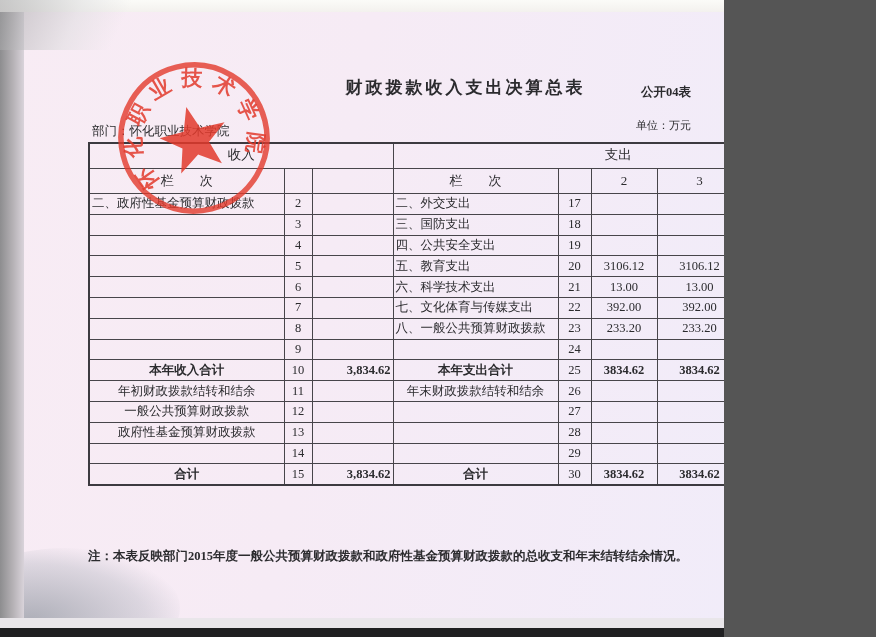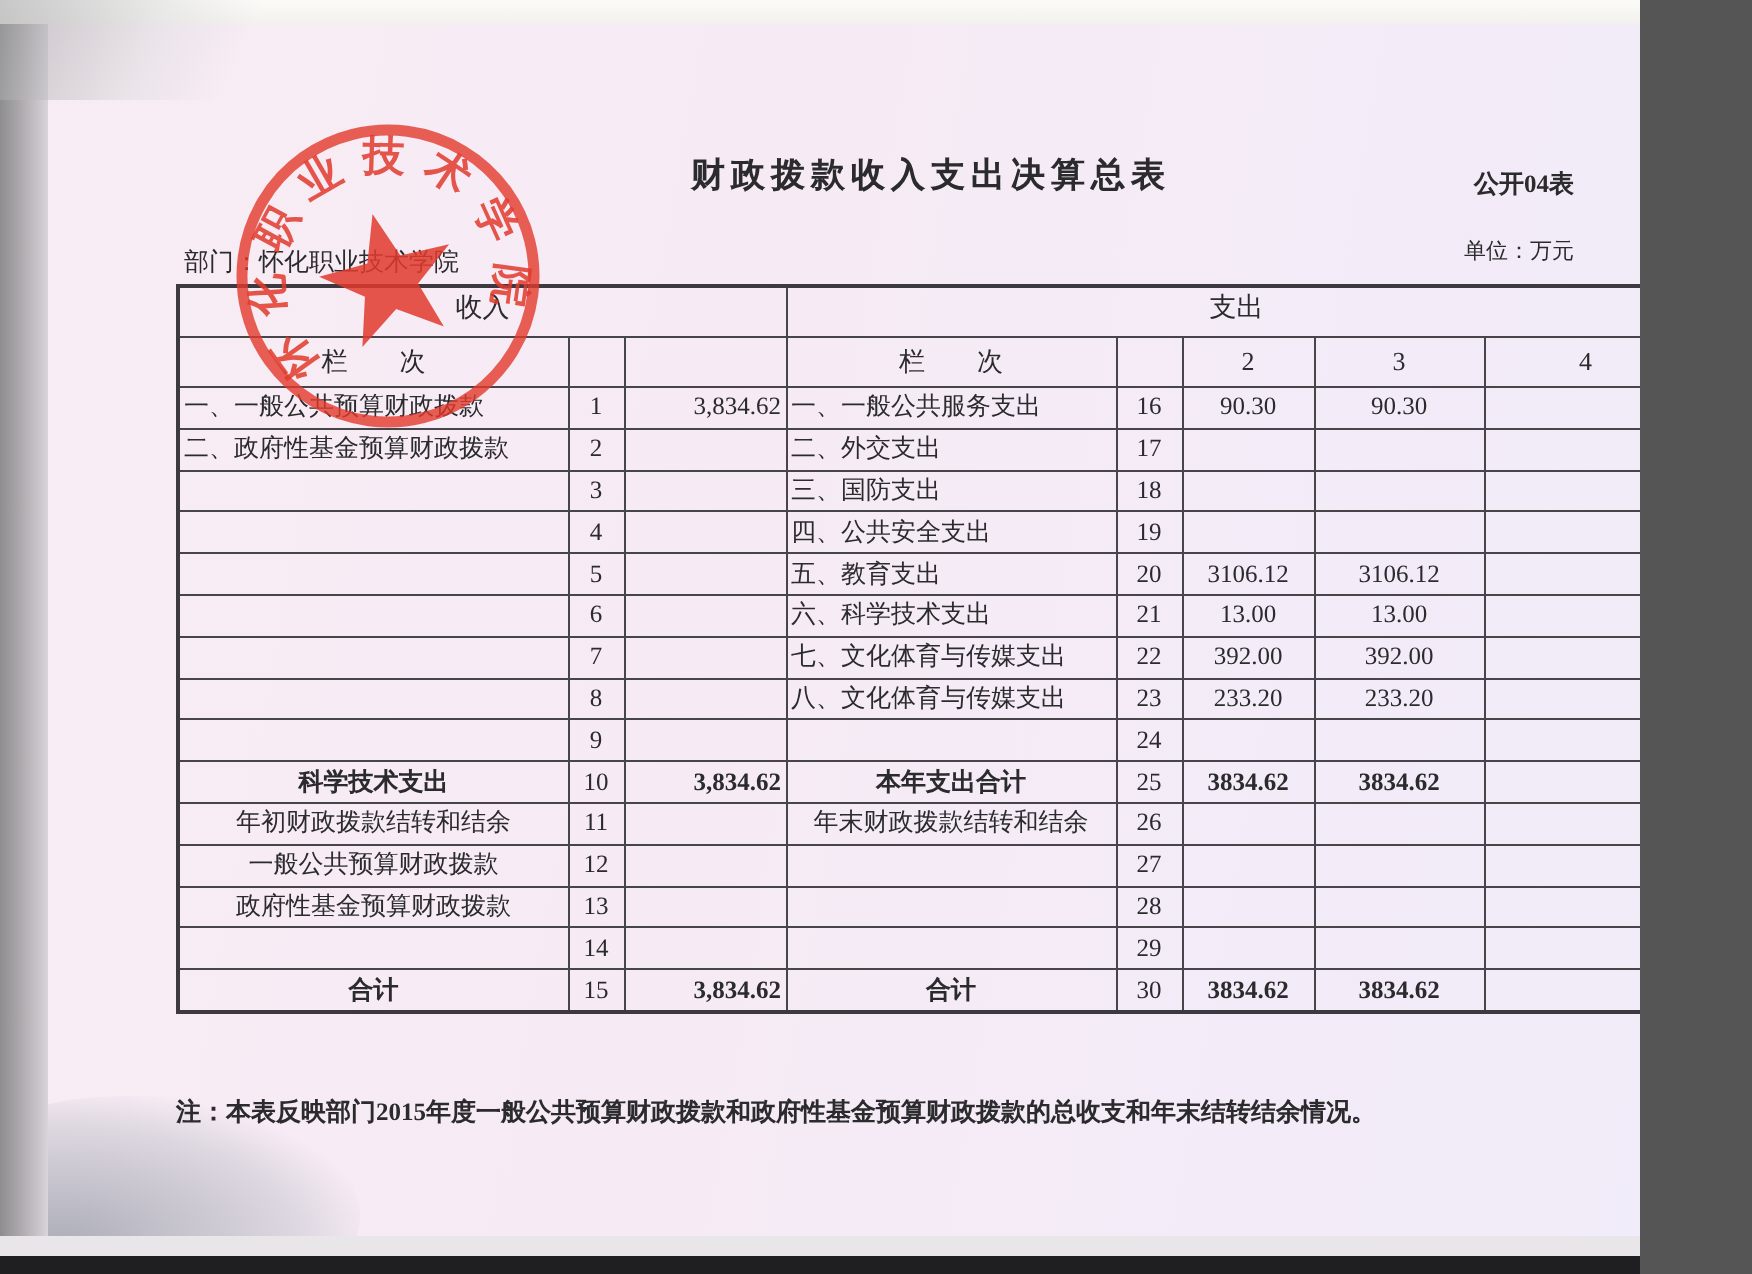--- a/index.html
+++ b/index.html
@@ -1,18 +1,18 @@
 <!DOCTYPE html>
 <html><head>
 <meta charset="utf-8">
 <style>
   html,body{margin:0;padding:0;}
   body{width:876px;height:637px;overflow:hidden;background:#555;
        font-family:"Liberation Serif","DejaVu Serif",serif;}
-  .scan{position:relative;width:820px;height:637px;overflow:hidden;
+  .scan{position:relative;width:724px;height:637px;overflow:hidden;
         background:linear-gradient(100deg,#f8ecf4 0%,#f6ebf5 45%,#f1ecf9 100%);}
   
   .edge-top{position:absolute;left:0;top:0;width:876px;height:12px;
             background:linear-gradient(to bottom,#fbfbf8,#f3f1ee);z-index:5;}
   .edge-left{position:absolute;left:0;top:0;width:24px;height:637px;
              background:linear-gradient(to right,#8d8d8f,#b6b2b6 55%,#d9d3da);z-index:4;}
   .fold-bl{position:absolute;left:-50px;top:548px;width:230px;height:120px;border-radius:50%;
            background:radial-gradient(ellipse at 35% 60%, rgba(150,155,165,.75), rgba(170,175,185,.35) 55%, rgba(170,175,185,0) 75%);
            z-index:3;}
   .fold-tl{position:absolute;left:-30px;top:-40px;width:200px;height:90px;
@@ -86,30 +86,20 @@
         <td></td>
         <td>栏　　次</td>
         <td></td>
         <td>2</td>
         <td>3</td>
         <td>4</td>
       </tr>
     </thead>
     <tbody>
         <tr>
-          <td class="t-left">一、一般公共预算财政拨款</td>
-          <td class="t-center">1</td>
-          <td class="num-right">3,834.62</td>
-          <td class="t-left">一、一般公共服务支出</td>
-          <td class="t-center">16</td>
-          <td class="num-center">90.30</td>
-          <td class="num-center">90.30</td>
-          <td class="num-center"></td>
-        </tr>
-        <tr>
           <td class="t-left">二、政府性基金预算财政拨款</td>
           <td class="t-center">2</td>
           <td class="num-right"></td>
           <td class="t-left">二、外交支出</td>
           <td class="t-center">17</td>
           <td class="num-center"></td>
           <td class="num-center"></td>
           <td class="num-center"></td>
         </tr>
         <tr>
@@ -159,38 +149,38 @@
           <td class="t-left">七、文化体育与传媒支出</td>
           <td class="t-center">22</td>
           <td class="num-center">392.00</td>
           <td class="num-center">392.00</td>
           <td class="num-center"></td>
         </tr>
         <tr>
           <td class="t-left"></td>
           <td class="t-center">8</td>
           <td class="num-right"></td>
-          <td class="t-left">八、文化体育与传媒支出</td>
+          <td class="t-left">八、一般公共预算财政拨款</td>
           <td class="t-center">23</td>
           <td class="num-center">233.20</td>
           <td class="num-center">233.20</td>
           <td class="num-center"></td>
         </tr>
         <tr>
           <td class="t-left"></td>
           <td class="t-center">9</td>
           <td class="num-right"></td>
           <td class="t-left"></td>
           <td class="t-center">24</td>
           <td class="num-center"></td>
           <td class="num-center"></td>
           <td class="num-center"></td>
         </tr>
         <tr>
-          <td class="t-center bold">科学技术支出</td>
+          <td class="t-center bold">本年收入合计</td>
           <td class="t-center">10</td>
           <td class="num-right bold">3,834.62</td>
           <td class="t-center bold">本年支出合计</td>
           <td class="t-center">25</td>
           <td class="num-center bold">3834.62</td>
           <td class="num-center bold">3834.62</td>
           <td class="num-center"></td>
         </tr>
         <tr>
           <td class="t-center">年初财政拨款结转和结余</td>

